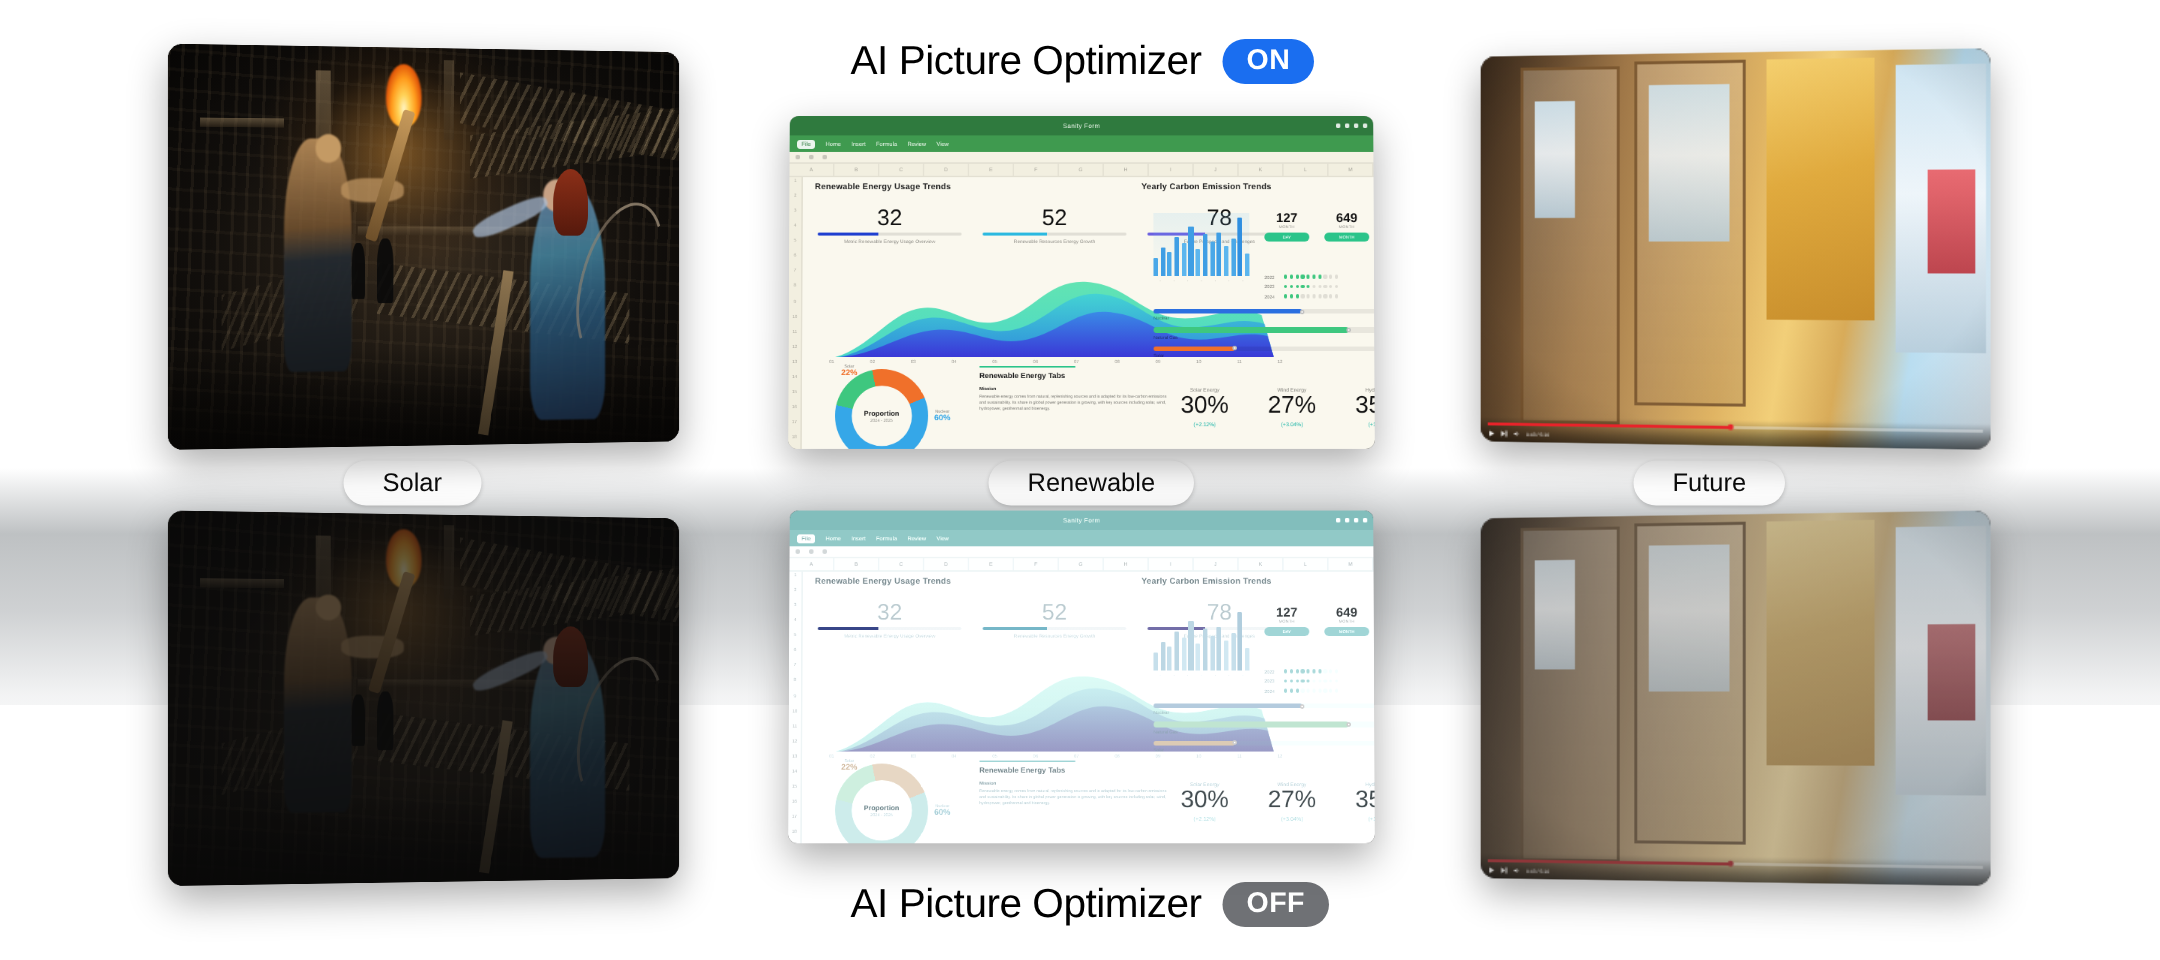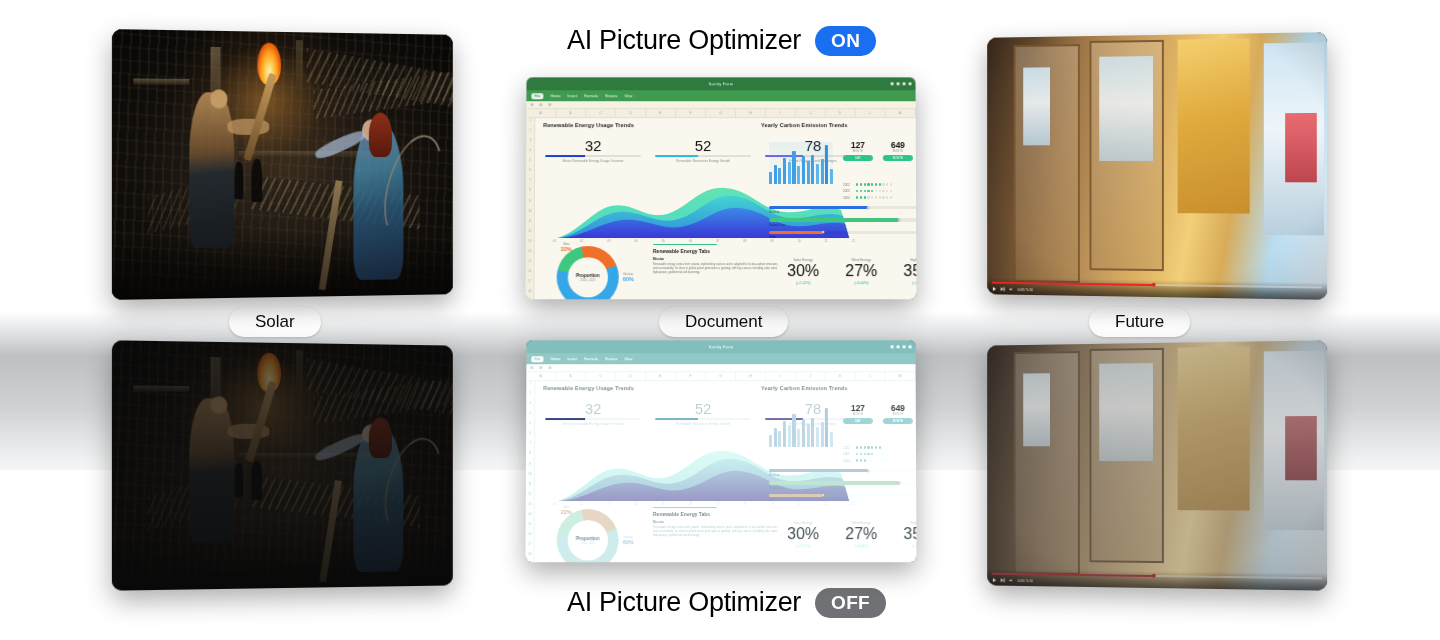--- a/index.html
+++ b/index.html
@@ -385,21 +385,21 @@
   <span class="htxt">AI Picture Optimizer</span>
   <span class="badge on">ON</span>
 </div>
 
 <div class="headline" style="left:567px; top:587px;">
   <span class="htxt">AI Picture Optimizer</span>
   <span class="badge off">OFF</span>
 </div>
 
 <div class="pill" style="left:229px; top:307px;">Solar</div>
-<div class="pill" style="left:659px; top:307px;">Document</div>
+<div class="pill" style="left:659px; top:307px;">Renewable</div>
 <div class="pill" style="left:1089px;top:307px;">Future</div>
 
 <div class="screen tilt-left shadow-soft" style="left:113px; top:32px; width:346px; height:265px;">
   <div class="inner game-art">
     <div class="g-bg"></div>
     <div class="g-rubble"></div>
 
     <div class="g-escal" style="left:56%; top:6%;  width:44%; height:13%; transform: skewY(9deg);"></div>
     <div class="g-escal" style="left:58%; top:22%; width:42%; height:11%; transform: skewY(-8deg);"></div>
     <div class="g-escal" style="left:40%; top:54%; width:50%; height:13%; transform: skewY(7deg);"></div>

